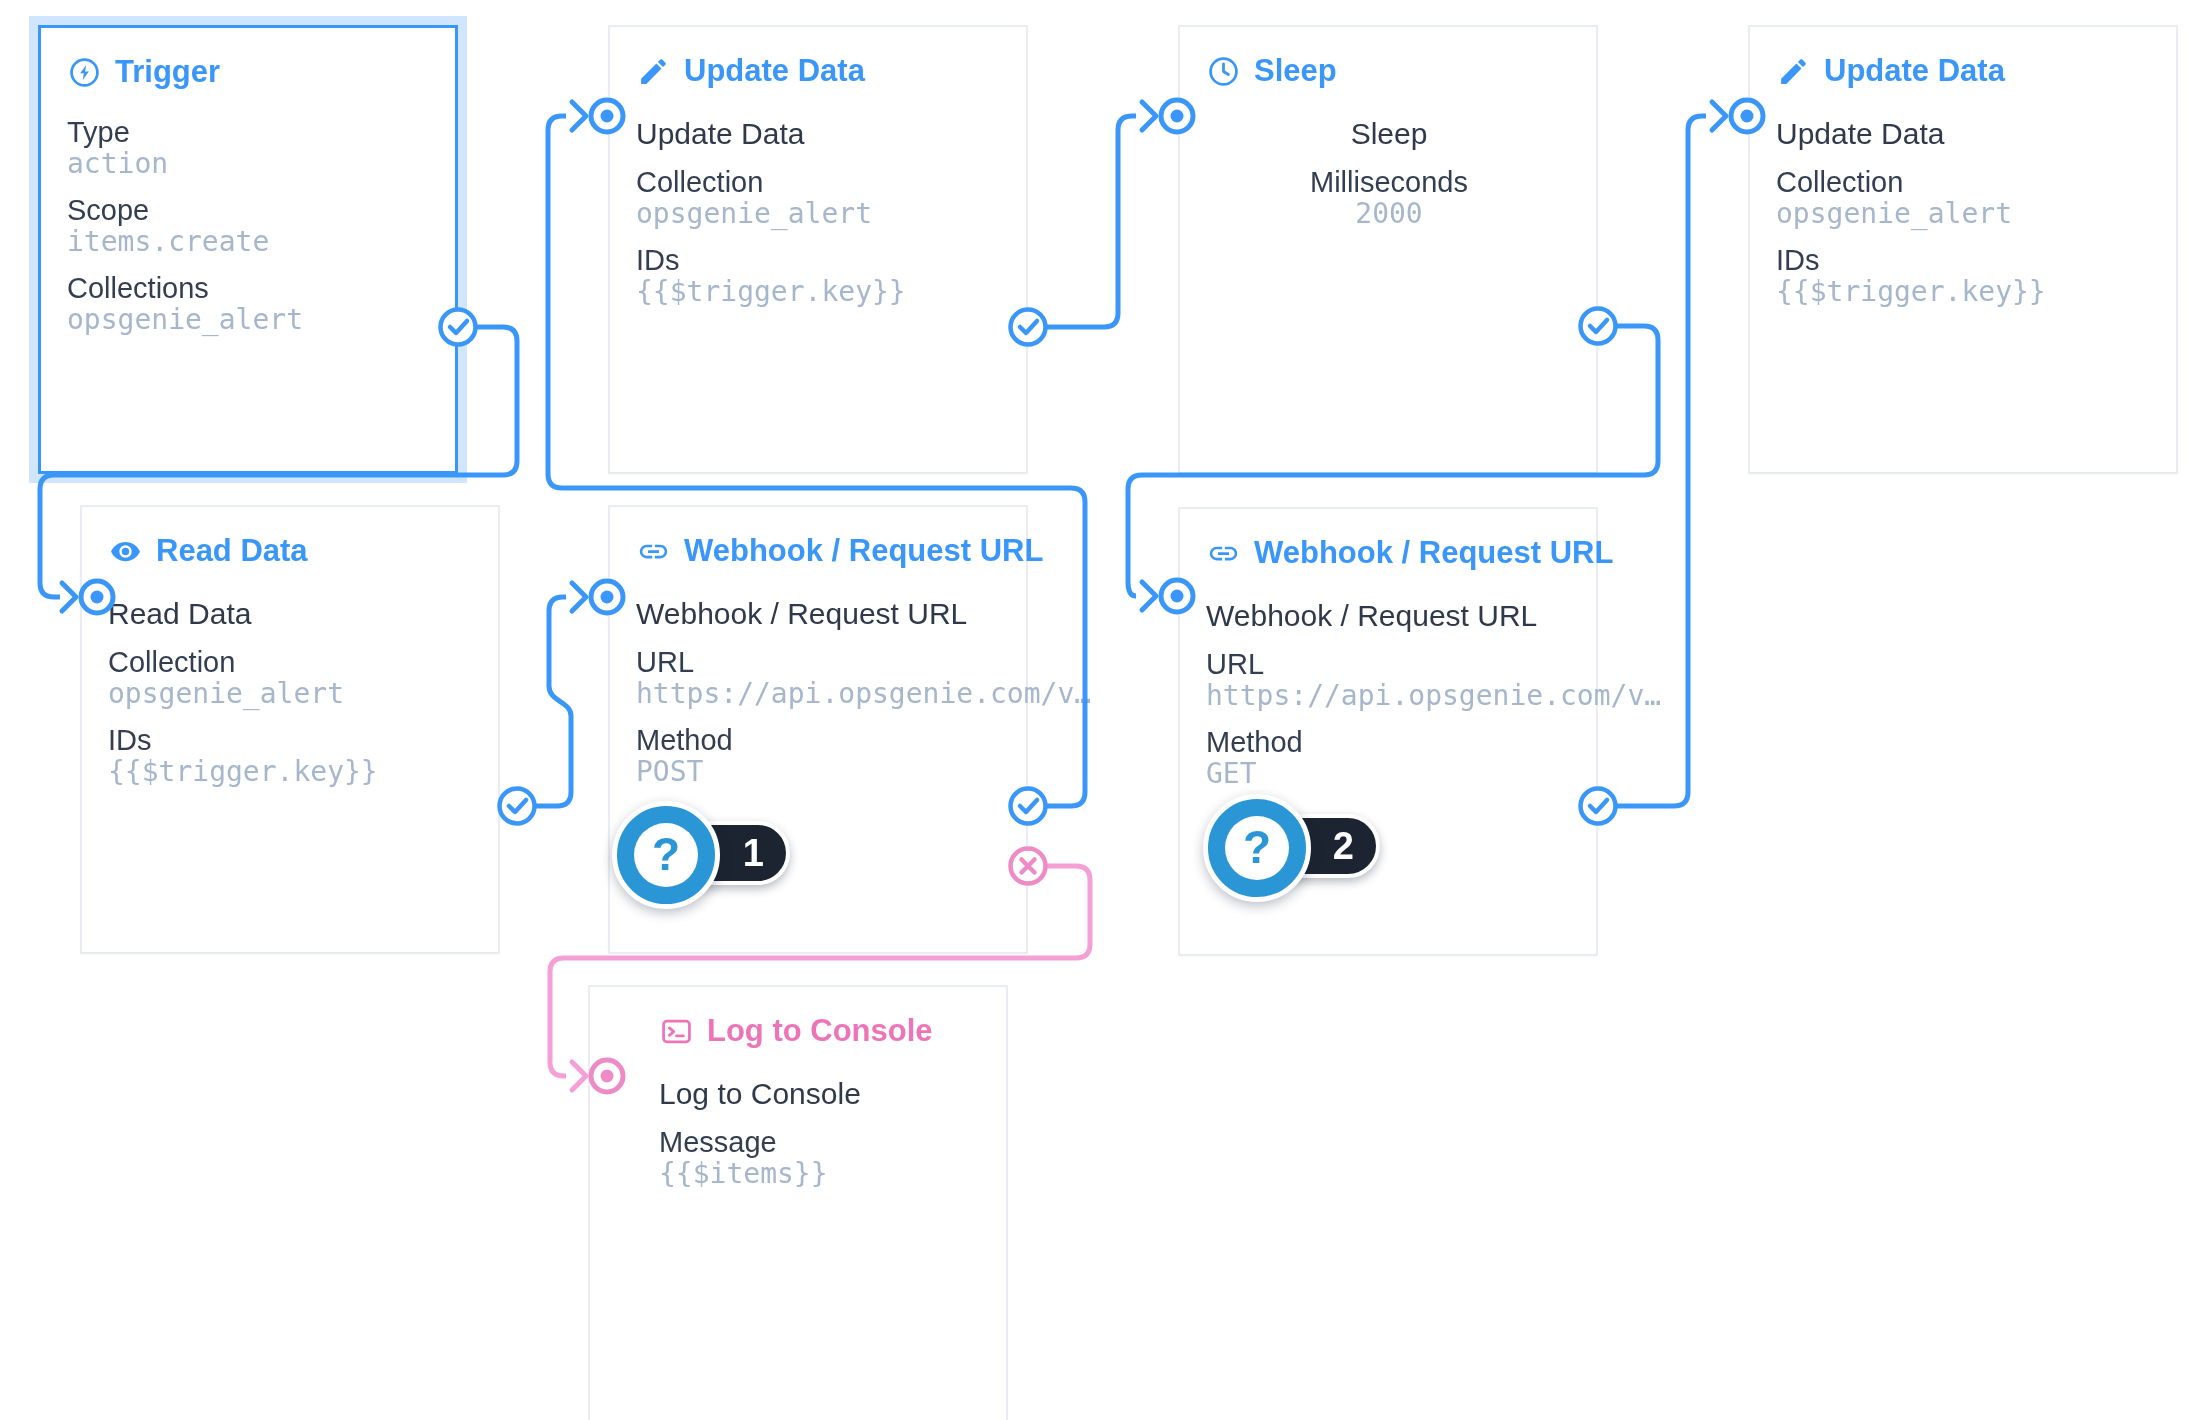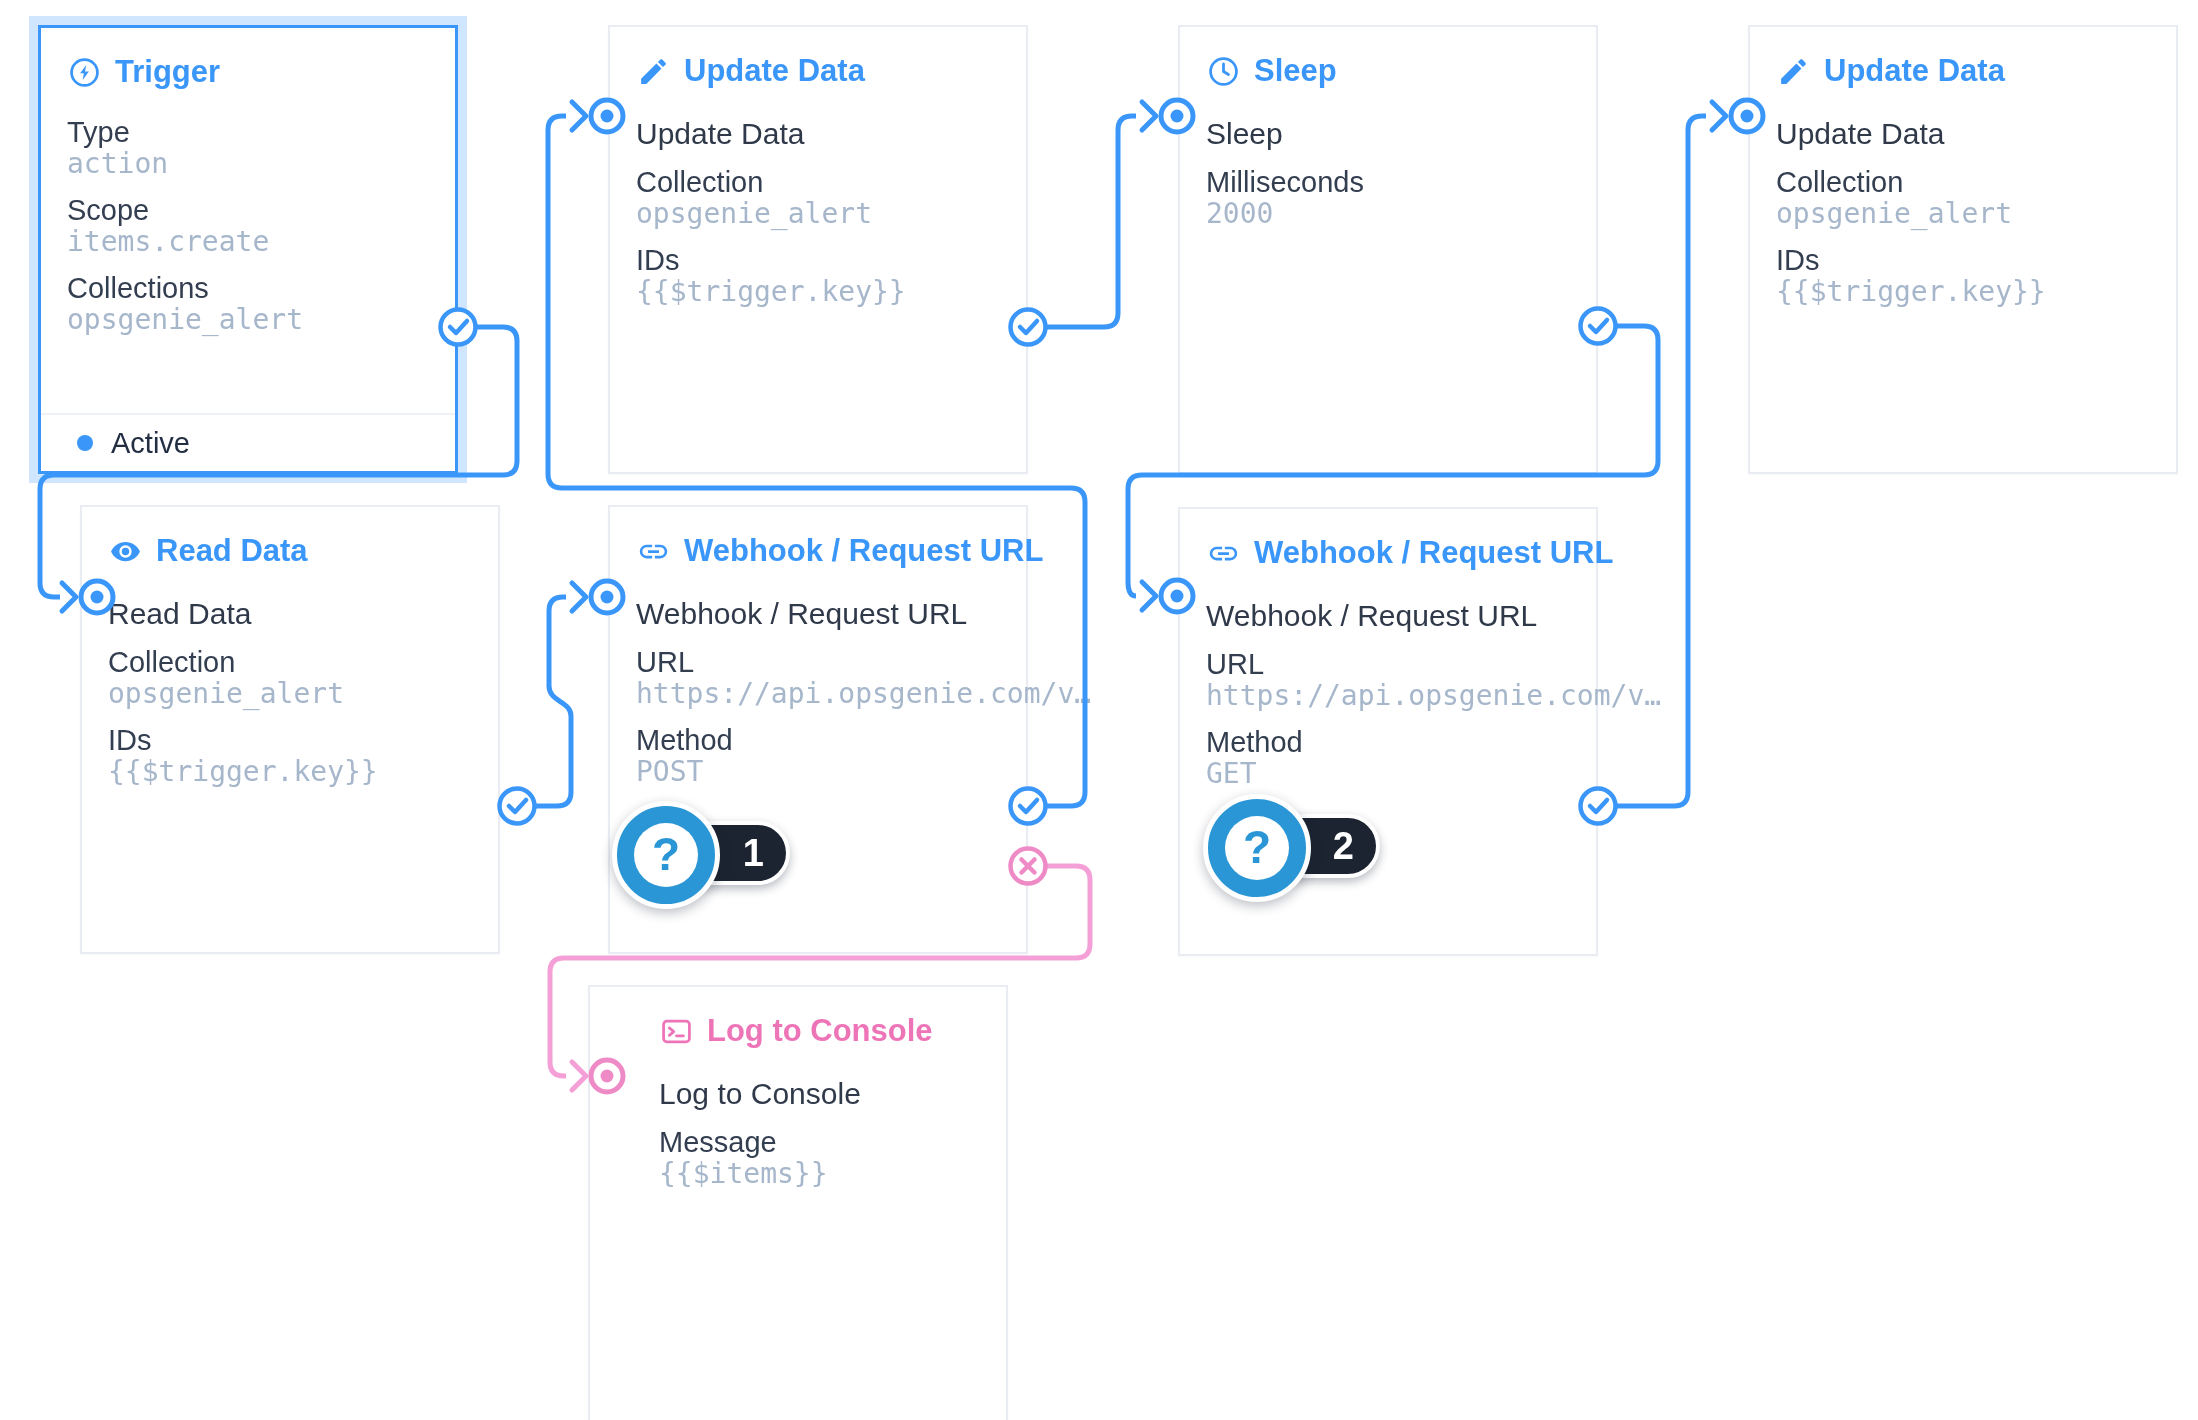--- a/index.html
+++ b/index.html
@@ -68,24 +68,20 @@
       </div>
       <div class="field">
         <div class="f-label">Scope</div>
         <div class="f-value">items.create</div>
       </div>
       <div class="field">
         <div class="f-label">Collections</div>
         <div class="f-value">opsgenie_alert</div>
       </div>
     </div>
-    <div class="card-footer">
-      <span class="status-dot"></span>
-      <span class="status-label">Active</span>
-    </div>
   </div>
 
   <div class="card" style="left:608px; top:25px;">
     <div class="card-head">
       <svg class="t-icon" viewBox="0 0 24 24">
         <path d="M3 17.2V21h3.8L17.8 9.9l-3.7-3.7L3 17.2zM20.7 7c.4-.4.4-1 0-1.4l-2.3-2.3c-.4-.4-1-.4-1.4 0l-1.8 1.8 3.7 3.7L20.7 7z" fill="#3A97F9"></path>
       </svg>
       <span class="card-title">Update Data</span>
     </div>
     <div class="card-body">
@@ -94,21 +90,21 @@
         <div class="f-label">Collection</div>
         <div class="f-value">opsgenie_alert</div>
       </div>
       <div class="field">
         <div class="f-label">IDs</div>
         <div class="f-value">{{$trigger.key}}</div>
       </div>
     </div>
   </div>
 
-  <div class="card" style="left:1178px; top:25px;">
+  <div class="card" style="left:1178px; top:25px;text-align:center;">
     <div class="card-head">
       <svg class="t-icon" viewBox="0 0 24 24">
         <circle cx="12" cy="12" r="9.4" fill="none" stroke="#3A97F9" stroke-width="2"></circle>
         <path d="M12 6.5 V12 L15.6 14.2" fill="none" stroke="#3A97F9" stroke-width="2" stroke-linecap="round" stroke-linejoin="round"></path>
       </svg>
       <span class="card-title">Sleep</span>
     </div>
     <div class="card-body">
       <div class="op-name">Sleep</div>
       <div class="field">

